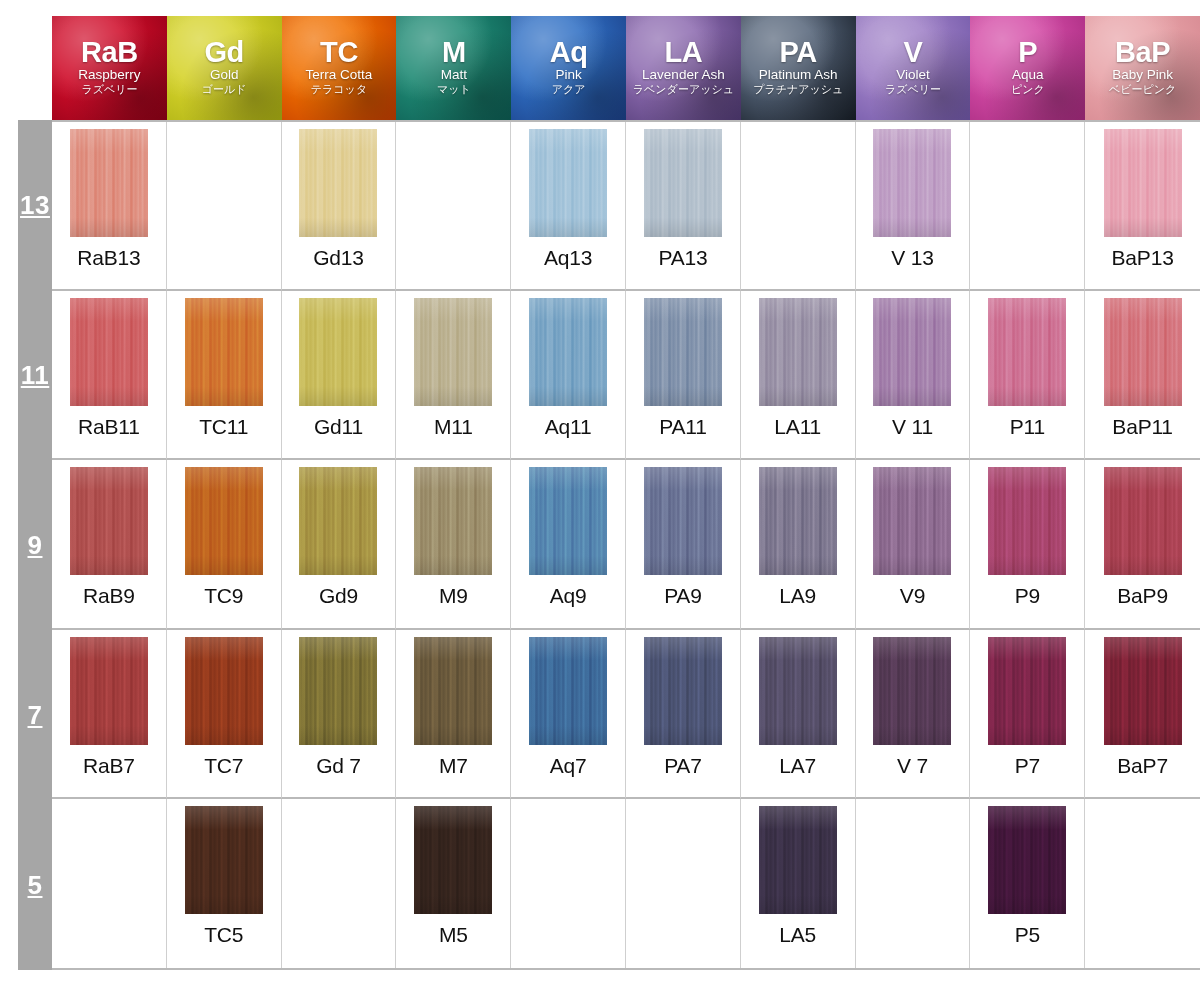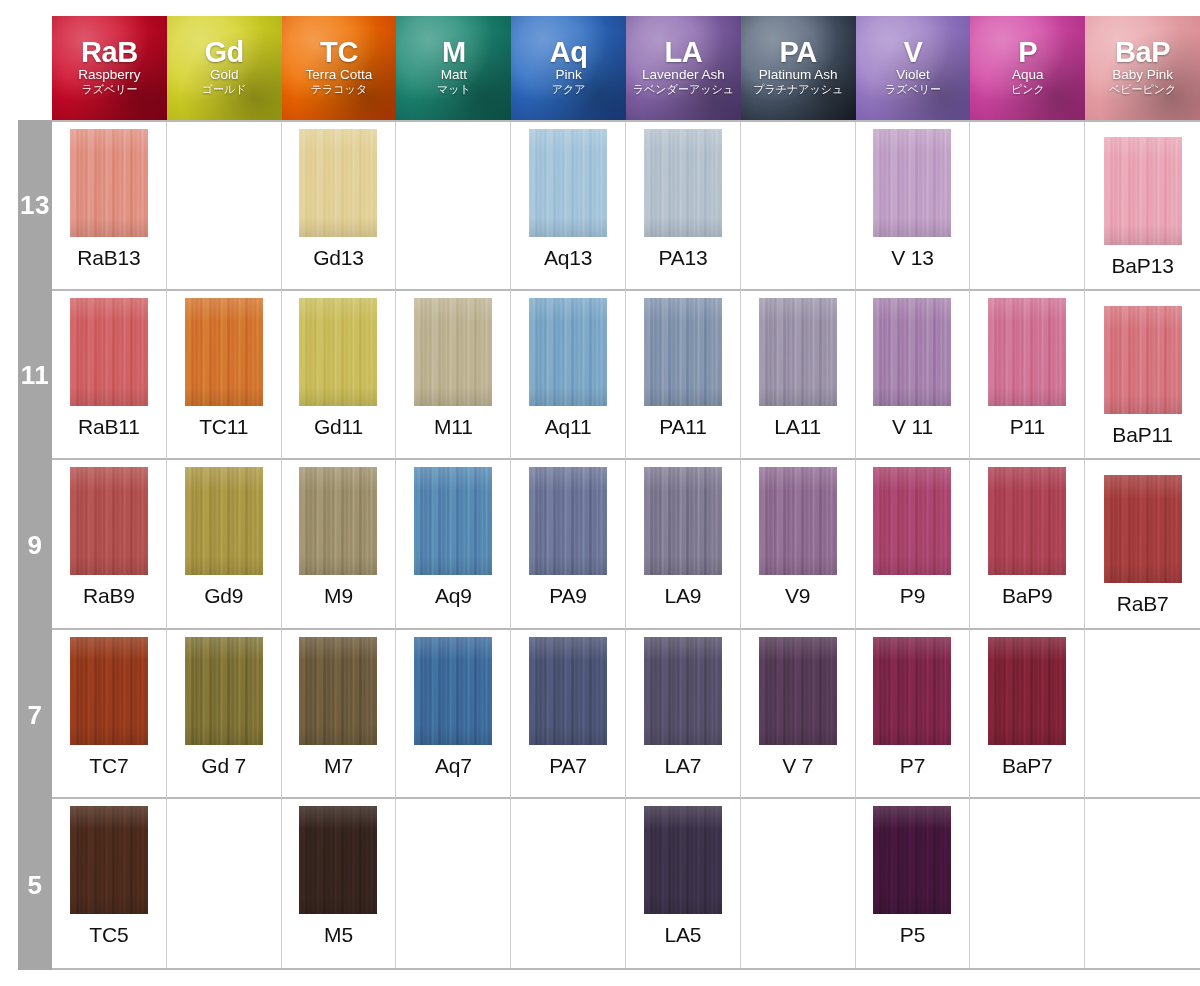--- a/index.html
+++ b/index.html
@@ -75,20 +75,21 @@
     width: 34px; height: 850px;
     background: #a6a6a6;
     display: flex; flex-direction: column;
   }
   .level-cell {
     flex: 1 1 0;
     display: flex; align-items: center; justify-content: center;
     color: #ffffff;
     font-size: 26px; font-weight: 700;
     letter-spacing: 0.5px;
+    text-decoration: underline;
   }
 
   
   .grid {
     position: absolute;
     left: 52px; top: 120px;
     width: 1148px; height: 850px;
     display: grid;
     grid-template-columns: repeat(10, 1fr);
     grid-template-rows: repeat(5, 1fr);
@@ -97,21 +98,21 @@
   }
   .cell {
     position: relative;
     border-right: 1px solid #cfcfcf;
     border-bottom: 2px solid #b9b9b9;
     display: flex; flex-direction: column;
     align-items: center; justify-content: flex-start;
     padding-top: 7px;
     background: #ffffff;
   }
-  .grid .cell:nth-child(10n) { border-right: none; margin-top: 8px; }
+  .grid .cell:nth-child(10n) { border-right: none; }
   .grid .cell:nth-child(n+41) { border-bottom: none; }
 
   .swatch {
     width: 78px; height: 108px;
     position: relative;
     overflow: hidden;
     flex: 0 0 auto;
   }
   
   .swatch::before {
@@ -312,20 +313,24 @@
       </div>
       <div class="cell">
         <div class="swatch" style="background-color: rgb(213, 117, 126);"></div>
         <div class="cell-label">BaP11</div>
       </div>
       <div class="cell">
         <div class="swatch" style="background-color: rgb(176, 80, 79);"></div>
         <div class="cell-label">RaB9</div>
       </div>
       <div class="cell">
+        <div class="swatch" style="background-color: rgb(192, 99, 31);"></div>
+        <div class="cell-label">TC9</div>
+      </div>
+      <div class="cell">
         <div class="swatch" style="background-color: rgb(168, 149, 68);"></div>
         <div class="cell-label">Gd9</div>
       </div>
       <div class="cell">
         <div class="swatch" style="background-color: rgb(157, 143, 108);"></div>
         <div class="cell-label">M9</div>
       </div>
       <div class="cell">
         <div class="swatch" style="background-color: rgb(85, 134, 176);"></div>
         <div class="cell-label">Aq9</div>

